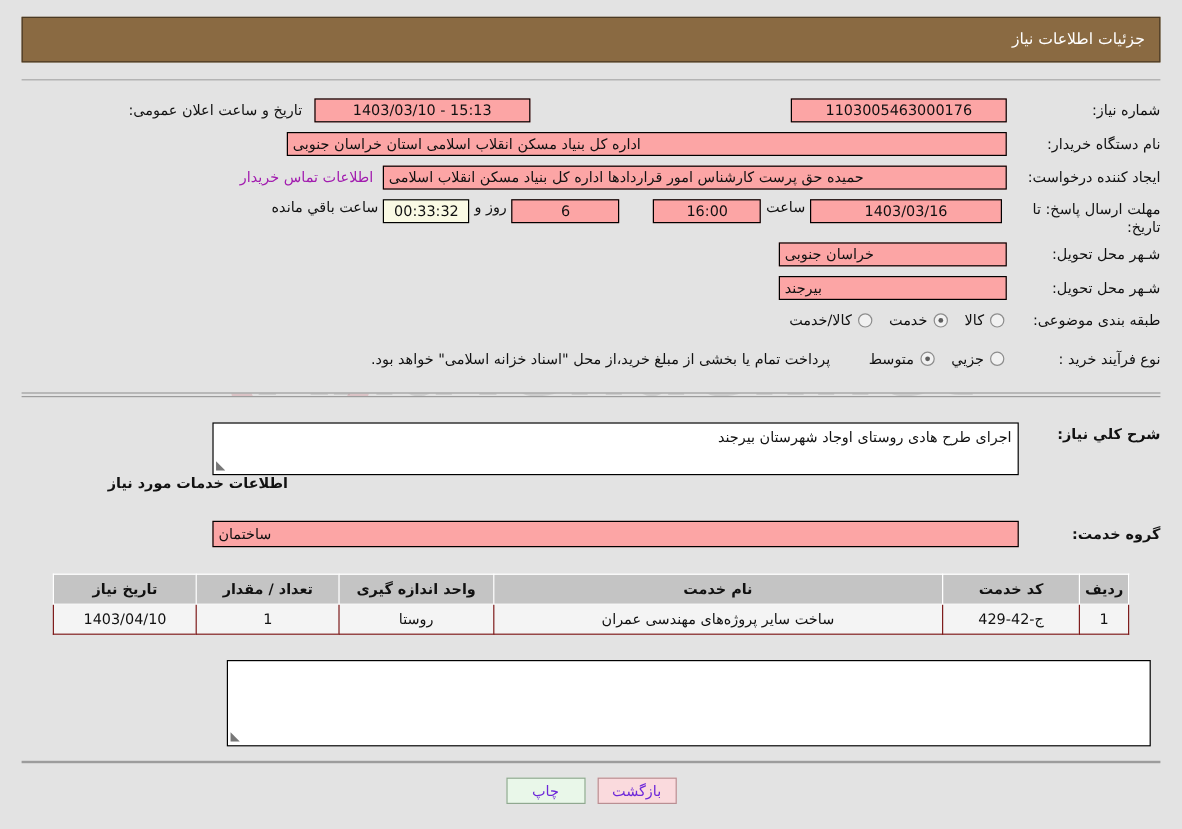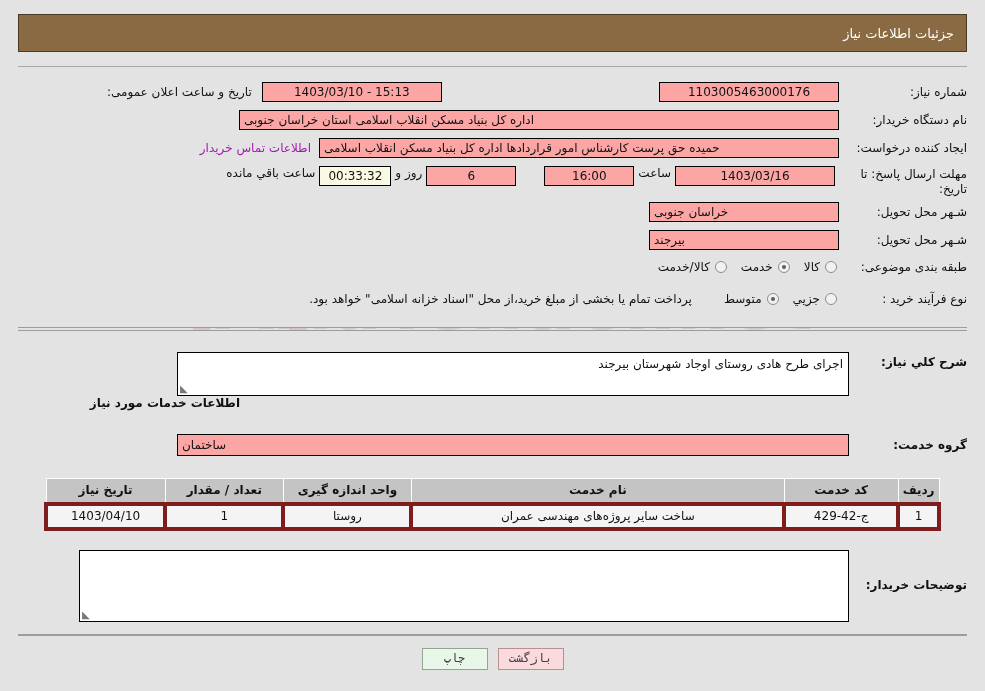--- a/index.html
+++ b/index.html
@@ -195,21 +195,21 @@
     border: 1px solid #ffffff;
     color: #111;
     font-weight: bold;
     height: 25px;
     padding: 2px 4px;
     text-align: center;
     font-size: 12px;
   }
   .tbl td {
     background: #f4f4f4;
-    border: 4px solid #7f1d1d;
+    border: 1px solid #7f1d1d;
     color: #111;
     height: 25px;
     padding: 2px 4px;
     text-align: center;
     font-size: 12px;
   }
   .tbl td.num, .tbl td.code, .tbl td.date { direction: ltr; }
 
   
   .sect-title {
@@ -240,22 +240,22 @@
   }
   .btn {
     border: 1px solid #7a7a7a;
     height: 22px;
     min-width: 66px;
     font-size: 12px;
     line-height: 20px;
     text-align: center;
     padding: 0 10px;
     cursor: pointer;
-    color: #404040;
-    font-family: Liberation Mono, monospace;
+    color: #6d28d9;
+    font-family: Liberation Sans, sans-serif;
   }
   .btn.back  { background: #fadadd; border-color: #b98f93; }
   .btn.print { background: #e9f7e9; border-color: #90a890; }
 </style>
 </head>
 <body>
 
 <div class="page">
 
   <div class="watermark">
@@ -382,21 +382,20 @@
         <td class="code">ج-42-429</td>
         <td>ساخت سایر پروژه‌های مهندسی عمران</td>
         <td>روستا</td>
         <td class="num">1</td>
         <td class="date">1403/04/10</td>
       </tr>
     </tbody>
   </table>
 
   <div class="frow" style="right:18px; top:550px; align-items:flex-start;">
-    <span class="lbl bold" style="width:110px; padding-top:28px;">توضیحات خریدار:</span>
     <span class="ta" style="width:770px; height:72px; margin-right:8px;">
       <span></span>
       <span class="grip">◢</span>
     </span>
   </div>
 
   <div class="footer-sep"></div>
   <div class="btnbar">
     <button class="btn back">بازگشت</button>
     <button class="btn print">چاپ</button>

